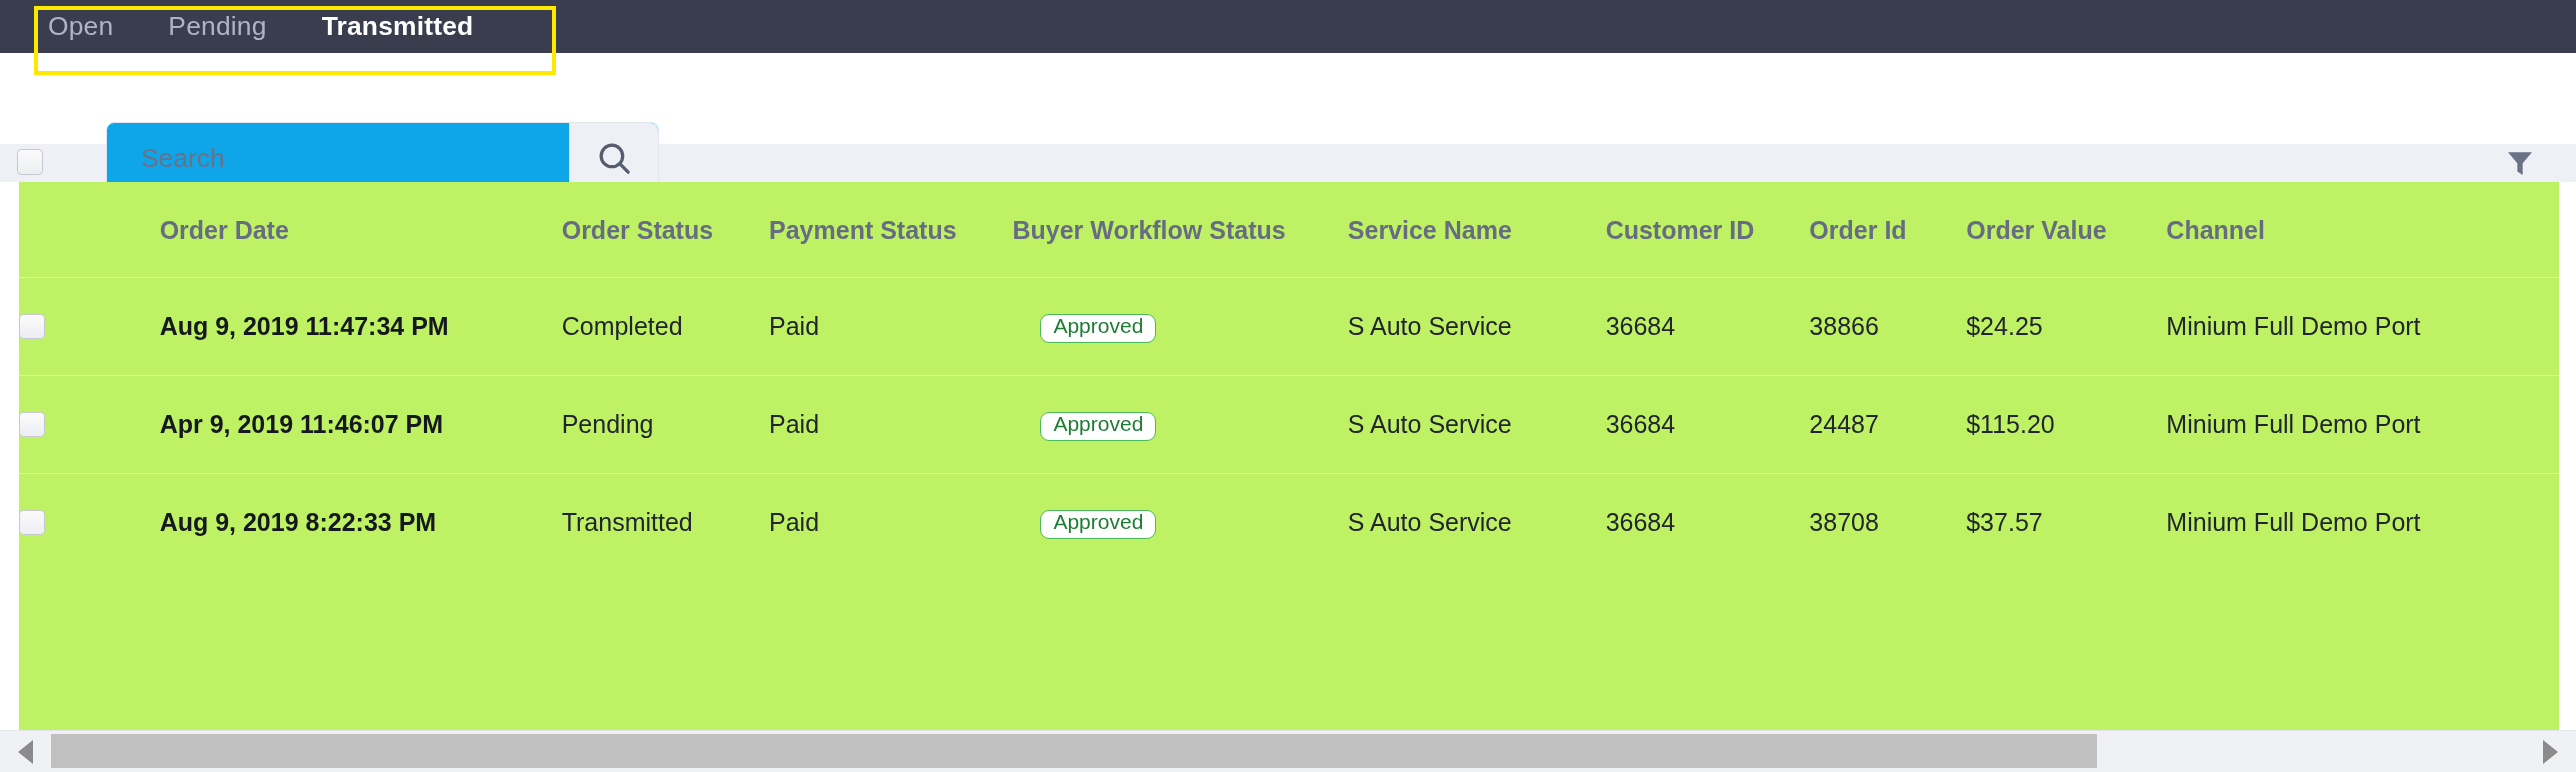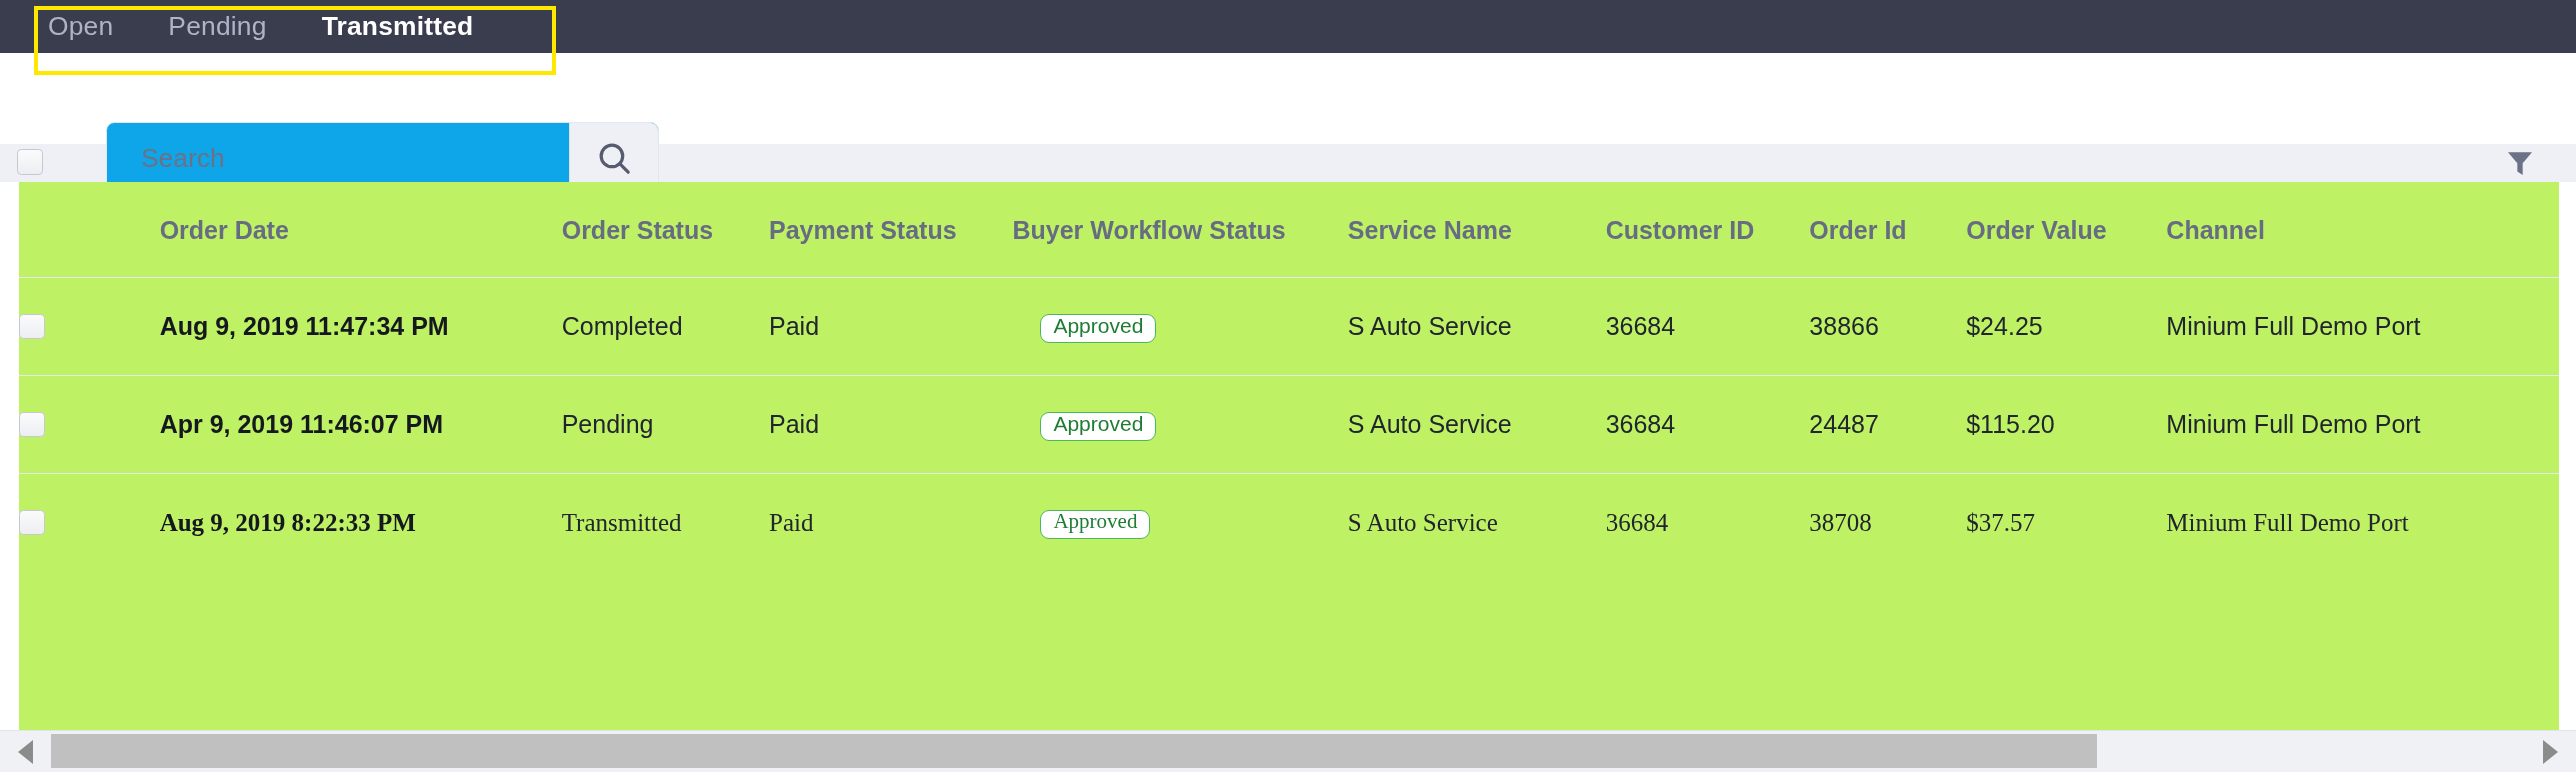--- a/index.html
+++ b/index.html
@@ -79,21 +79,21 @@
   thead th {
     text-align: left; font-size: 25px; font-weight: 700; color: #676c82;
     padding: 34px 0 32px 0; white-space: nowrap;
     border-bottom: 0.9px solid #e6e8ee;
     font-stretch: condensed;
   }
   tbody td {
     font-size: 25px; color: #22242e; padding: 32px 0;
     border-bottom: 0.9px solid #e6e8ee; white-space: nowrap; vertical-align: middle;
   }
-  tbody tr:last-child td { border-bottom: 0; font-family: Liberation Serif, serif; }
+  tbody tr:last-child td { border-bottom: 0; }
   td.date { font-weight: 700; color: #16181f; }
   .col-chk   { width: 78px; }
   .col-date  { width: 223px; }
   .col-ostat { width: 115px; }
   .col-pstat { width: 135px; }
   .col-bwf   { width: 186px; }
   .col-cname { width: 143px; }
   .col-cid   { width: 113px; }
   .col-oid   { width: 87px; }
   .col-oval  { width: 111px; }

